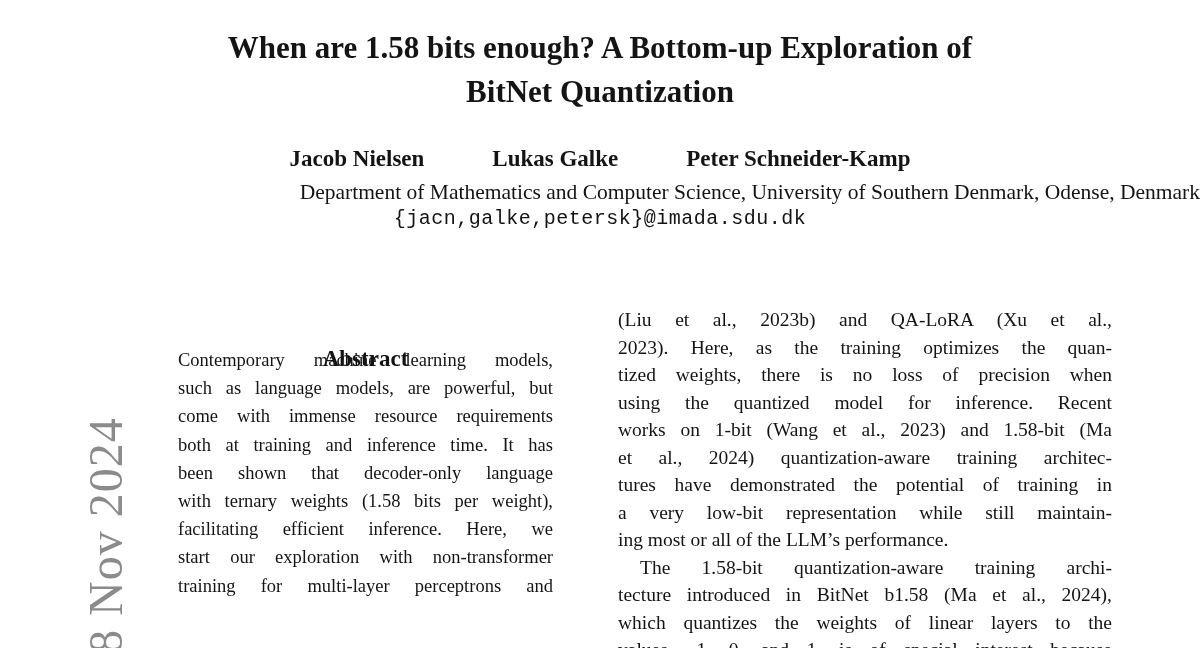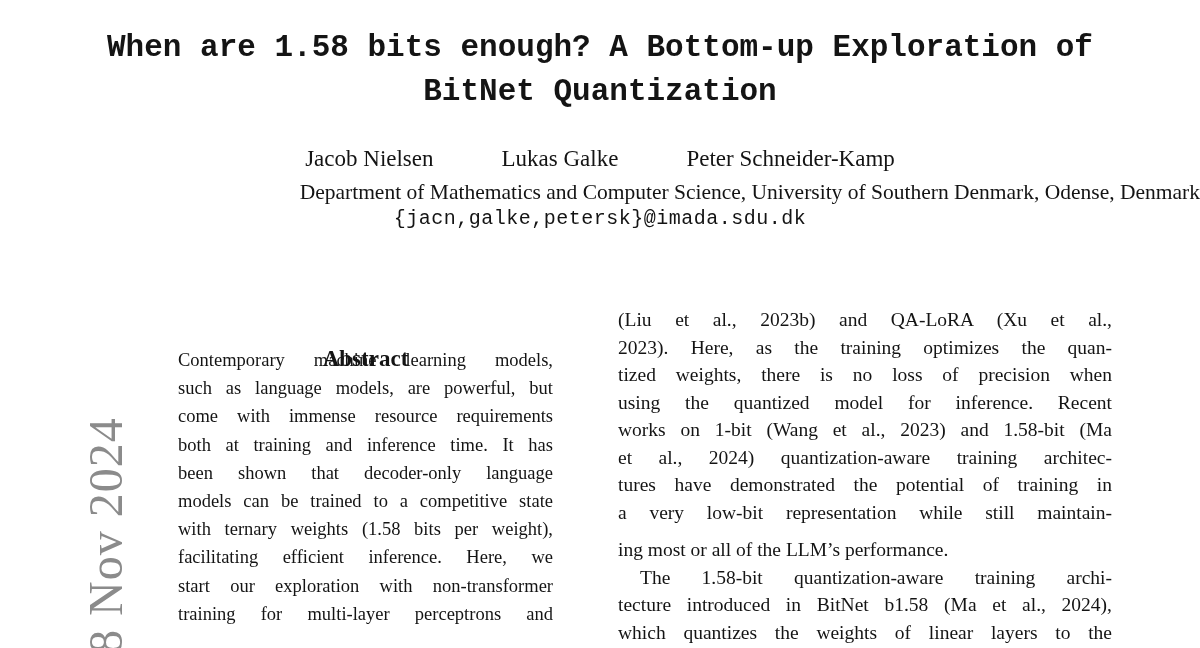--- a/index.html
+++ b/index.html
@@ -12,46 +12,46 @@
 
   .watermark {
     position: absolute; left: 78px; top: 684px;
     transform: rotate(-90deg); transform-origin: left top;
     font-family: "Liberation Serif", serif;
     font-size: 48px; letter-spacing: 1px; color: #8b8b8b;
     white-space: nowrap;
   }
 
   .title { position: absolute; top: 26px; left: 0; width: 1200px;
-    text-align: center; font-weight: bold; font-size: 31px; line-height: 44px; font-family: Liberation Mono, monospace; }
+    text-align: center; font-weight: bold; font-size: 31px; line-height: 44px; }
 
   .authors { position: absolute; top: 146px; left: 0; width: 1200px;
     display: flex; justify-content: center; gap: 68px;
-    font-weight: normal; font-size: 23px; }
+    font-weight: bold; font-size: 23px; }
 
   .affiliation { position: absolute; top: 180px; left: 0; width: 1200px;
     text-align: right; font-size: 21.5px; font-family: Liberation Serif, serif; }
 
   .email { position: absolute; top: 207px; left: 0; width: 1200px;
     text-align: center; font-family: "Liberation Mono", monospace; font-size: 20px;
     letter-spacing: 0.5px; }
 
   .abstract-heading { position: absolute; top: 309px; left: 178px; width: 375px;
     text-align: center; font-weight: bold; font-size: 23px; margin-top: 37px; }
 
   .abstract-body { position: absolute; top: 346px; left: 178px; width: 375px;
     font-size: 18.5px; }
   .abstract-body .tline { line-height: 28.2px; height: 28.2px; }
 
   .right-column { position: absolute; top: 306px; left: 618px; width: 494px;
     font-size: 19.5px; }
   .right-column .tline { line-height: 27.5px; height: 27.5px; }
 
   .tline { text-align: justify; text-align-last: justify; white-space: nowrap; overflow: visible; }
-  .tline.end { text-align-last: left; margin-top: 10px; }
+  .tline.end { text-align-last: left; }
   .tline.indent { padding-left: 22px; }
 </style>
 </head>
 <body>
 
 <div class="page">
 
   <div class="watermark">] 8 Nov 2024</div>
 
   <div class="title">
@@ -70,21 +70,20 @@
   <div class="email">{jacn,galke,petersk}@imada.sdu.dk</div>
 
   <div class="abstract-heading">Abstract</div>
 
   <div class="abstract-body">
       <div class="tline">Contemporary machine learning models,</div>
       <div class="tline">such as language models, are powerful, but</div>
       <div class="tline">come with immense resource requirements</div>
       <div class="tline">both at training and inference time. It has</div>
       <div class="tline">been shown that decoder-only language</div>
-      <div class="tline">models can be trained to a competitive state</div>
       <div class="tline">with ternary weights (1.58 bits per weight),</div>
       <div class="tline">facilitating efficient inference. Here, we</div>
       <div class="tline">start our exploration with non-transformer</div>
       <div class="tline">training for multi-layer perceptrons and</div>
     </div>
 
   <div class="right-column">
       <div class="tline">(Liu et al., 2023b) and QA-LoRA (Xu et al.,</div>
       <div class="tline">2023). Here, as the training optimizes the quan-</div>
       <div class="tline">tized weights, there is no loss of precision when</div>

